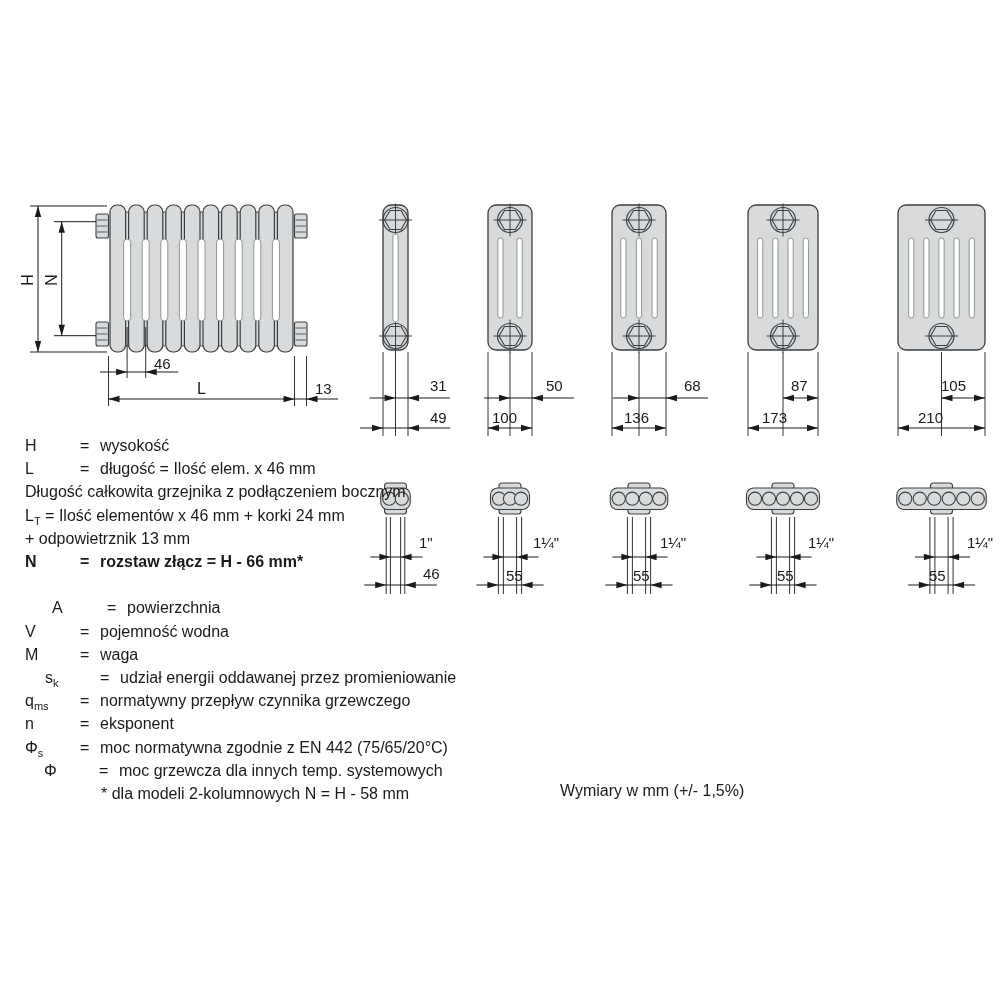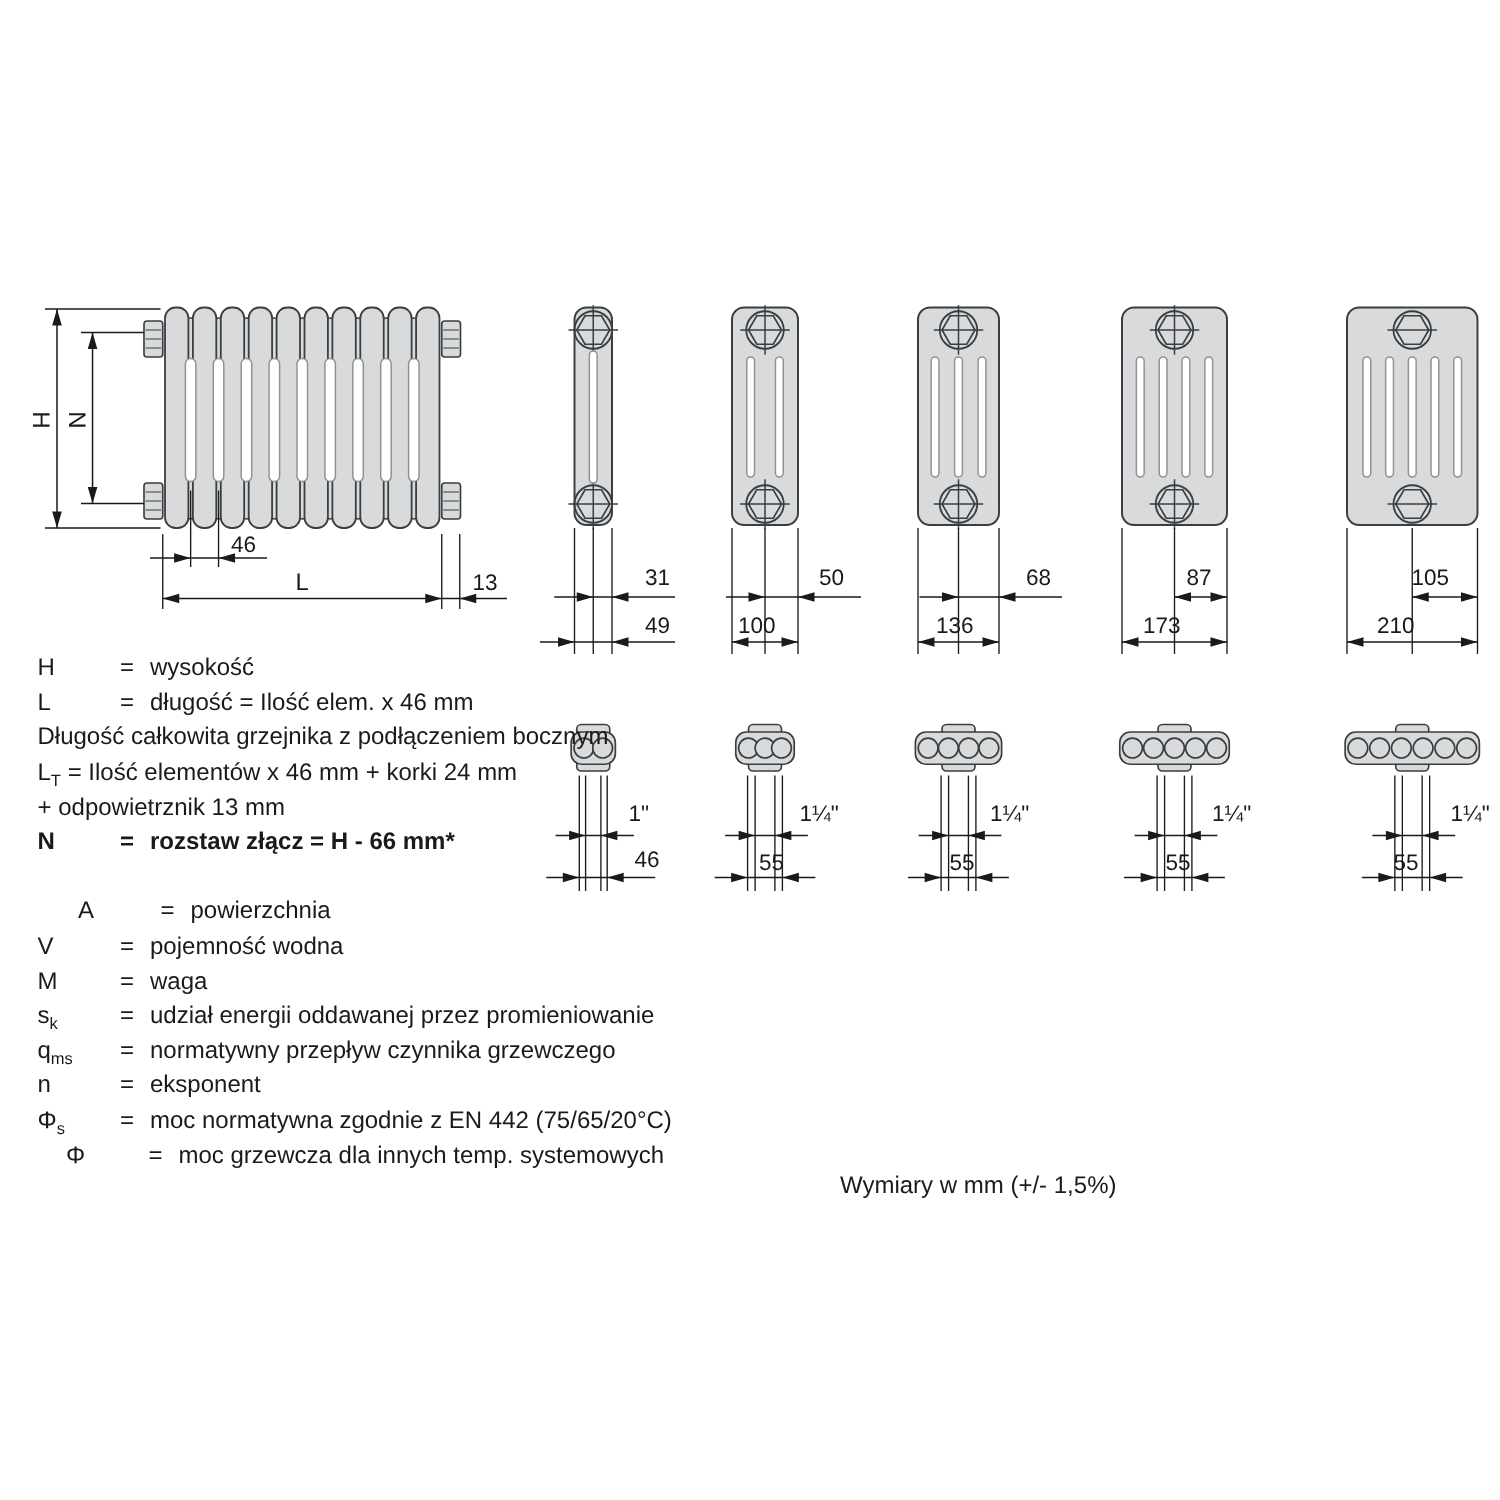--- a/index.html
+++ b/index.html
@@ -373,21 +373,22 @@
   <div id="legend">
       <div class="legend-row" style="top: 437px;"><span class="sym"><span>H</span><span class="sb"></span></span><span class="eq">=</span><span>wysokość</span></div>
       <div class="legend-row" style="top: 460.2px;"><span class="sym"><span>L</span><span class="sb"></span></span><span class="eq">=</span><span>długość = Ilość elem. x 46 mm</span></div>
       <div class="legend-row" style="top: 483.4px;"><span></span><span class="sb"></span><span>Długość całkowita grzejnika z podłączeniem bocznym</span></div>
       <div class="legend-row" style="top: 506.6px;"><span>L</span><span class="sb">T</span><span> = Ilość elementów x 46 mm + korki 24 mm</span></div>
       <div class="legend-row" style="top: 529.8px;"><span></span><span class="sb"></span><span>+ odpowietrznik 13 mm</span></div>
       <div class="legend-row" style="top: 553px; font-weight: bold;"><span class="sym"><span>N</span><span class="sb"></span></span><span class="eq">=</span><span>rozstaw złącz = H - 66 mm*</span></div>
       <div class="legend-row" style="top: 599.4px; margin-left: 27px;"><span class="sym"><span>A</span><span class="sb"></span></span><span class="eq">=</span><span>powierzchnia</span></div>
       <div class="legend-row" style="top: 622.6px;"><span class="sym"><span>V</span><span class="sb"></span></span><span class="eq">=</span><span>pojemność wodna</span></div>
       <div class="legend-row" style="top: 645.8px;"><span class="sym"><span>M</span><span class="sb"></span></span><span class="eq">=</span><span>waga</span></div>
-      <div class="legend-row" style="top: 669px;"><span class="sym"><span>s</span><span class="sb">k</span></span><span class="eq">=</span><span>udział energii oddawanej przez promieniowanie</span></div>
+      <div class="legend-row" style="top: 669px; margin-left: 20px;"><span class="sym"><span>s</span><span class="sb">k</span></span><span class="eq">=</span><span>udział energii oddawanej przez promieniowanie</span></div>
       <div class="legend-row" style="top: 692.2px;"><span class="sym"><span>q</span><span class="sb">ms</span></span><span class="eq">=</span><span>normatywny przepływ czynnika grzewczego</span></div>
       <div class="legend-row" style="top: 715.4px;"><span class="sym"><span>n</span><span class="sb"></span></span><span class="eq">=</span><span>eksponent</span></div>
       <div class="legend-row" style="top: 738.6px;"><span class="sym"><span>Φ</span><span class="sb">s</span></span><span class="eq">=</span><span>moc normatywna zgodnie z EN 442 (75/65/20°C)</span></div>
       <div class="legend-row" style="top: 761.8px; margin-left: 19px;"><span class="sym"><span>Φ</span><span class="sb"></span></span><span class="eq">=</span><span>moc grzewcza dla innych temp. systemowych</span></div>
+      <div class="legend-row indent" style="top: 785px;"><span></span><span class="sb"></span><span>* dla modeli 2-kolumnowych N = H - 58 mm</span></div>
     </div>
 
   <span class="lbl big" style="left:560px;top:783px">Wymiary w mm (+/- 1,5%)</span>
 </div>
 
 </body></html>

